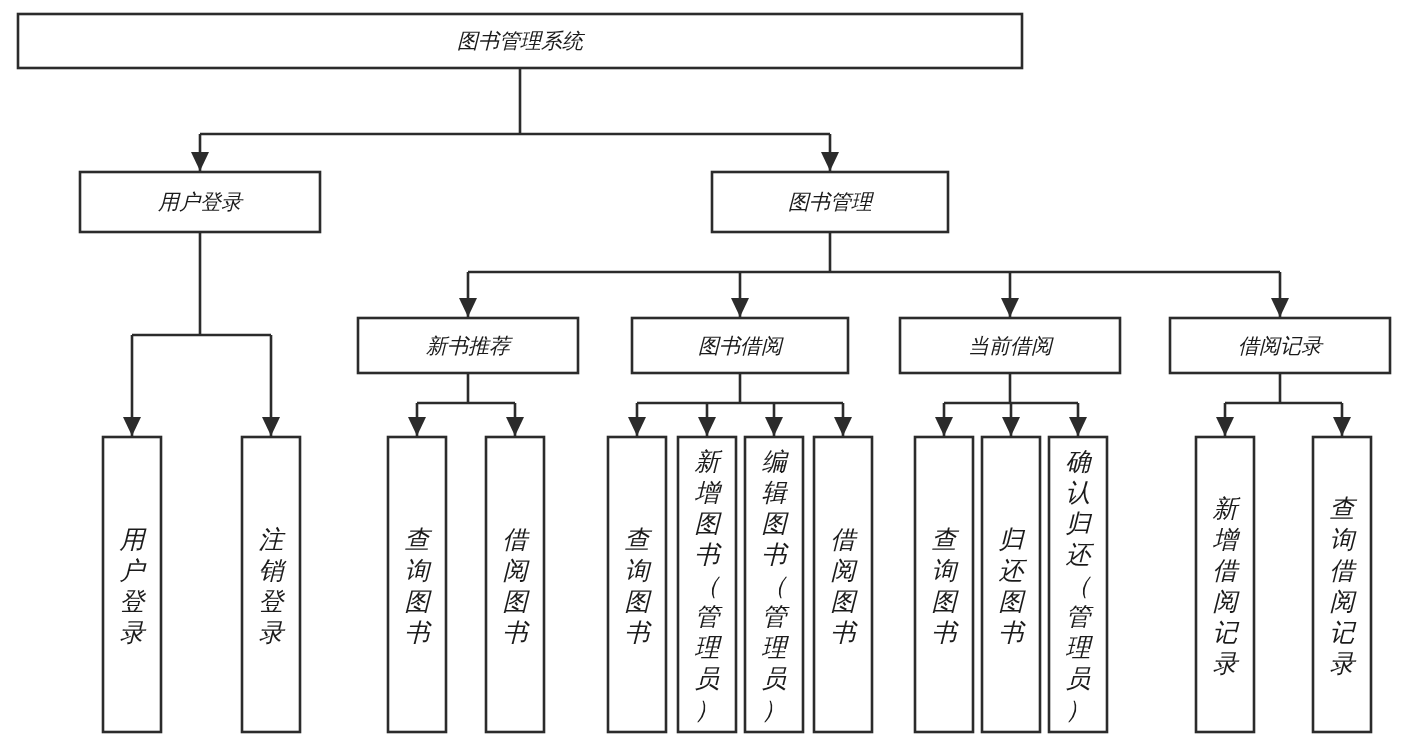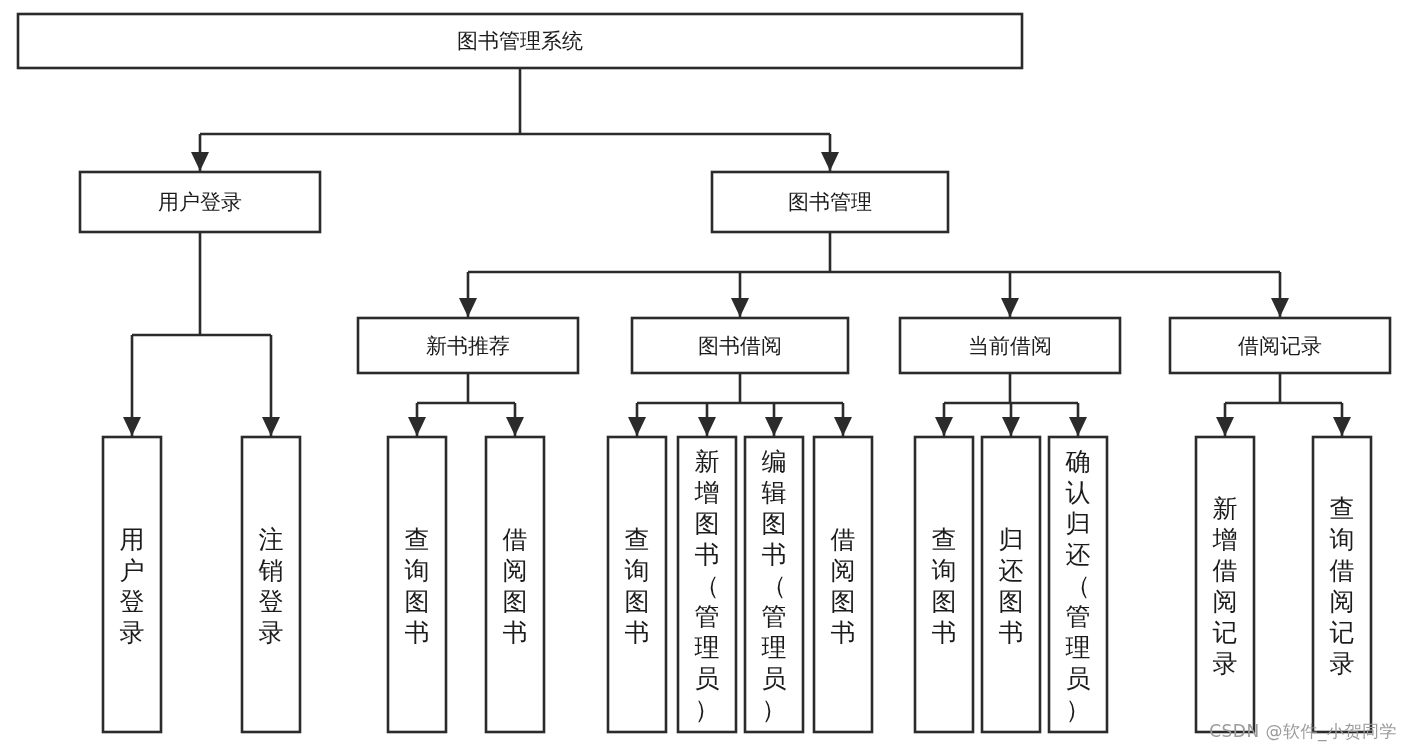--- a/index.html
+++ b/index.html
@@ -12,20 +12,21 @@
     height: 747px;
     overflow: hidden;
     font-family: "DejaVu Sans", "Liberation Sans", sans-serif;
     position: relative;
   }
   #diagram-root {
     position: absolute;
     left: 0; top: 0;
     width: 1405px;
     height: 747px;
+    font-style: italic;
   }
   svg#tree-svg {
     display: block;
     width: 1405px;
     height: 747px;
   }
   .node-box {
     fill: #ffffff;
     stroke: #2b2b2b;
     stroke-width: 2.6;
@@ -199,14 +200,13 @@
         <g>
           <rect x="1196" y="437" width="58" height="295" class="node-box"></rect>
           <text x="1225" y="516.5" class="leaf-label-v"><tspan x="1225" dy="0">新</tspan><tspan x="1225" dy="31">增</tspan><tspan x="1225" dy="31">借</tspan><tspan x="1225" dy="31">阅</tspan><tspan x="1225" dy="31">记</tspan><tspan x="1225" dy="31">录</tspan></text>
         </g>
         <g>
           <rect x="1313" y="437" width="58" height="295" class="node-box"></rect>
           <text x="1342" y="516.5" class="leaf-label-v"><tspan x="1342" dy="0">查</tspan><tspan x="1342" dy="31">询</tspan><tspan x="1342" dy="31">借</tspan><tspan x="1342" dy="31">阅</tspan><tspan x="1342" dy="31">记</tspan><tspan x="1342" dy="31">录</tspan></text>
         </g>
       </g>
   </svg>
-  <div class="watermark">CSDN @软件_小贺同学</div>
 </div>
 
 </body></html>

